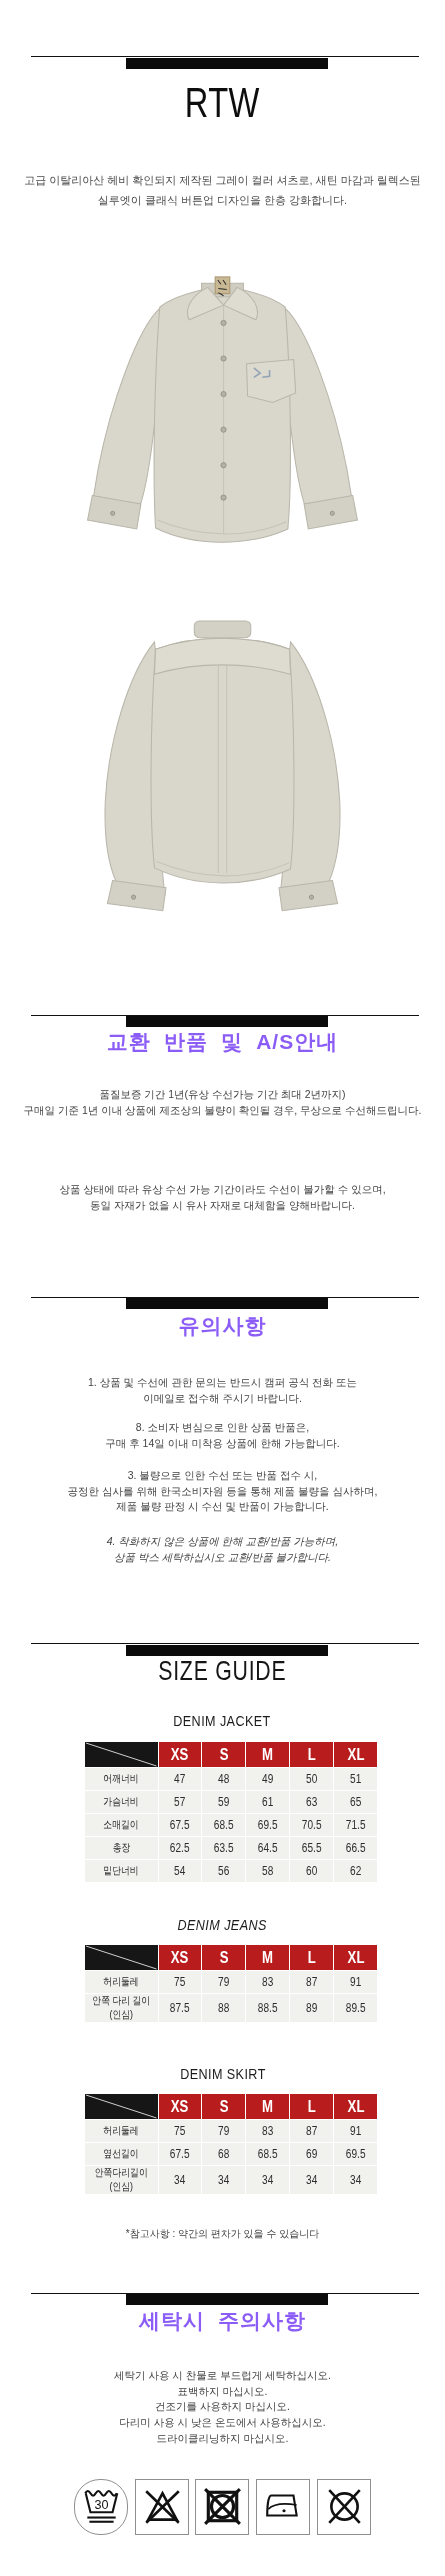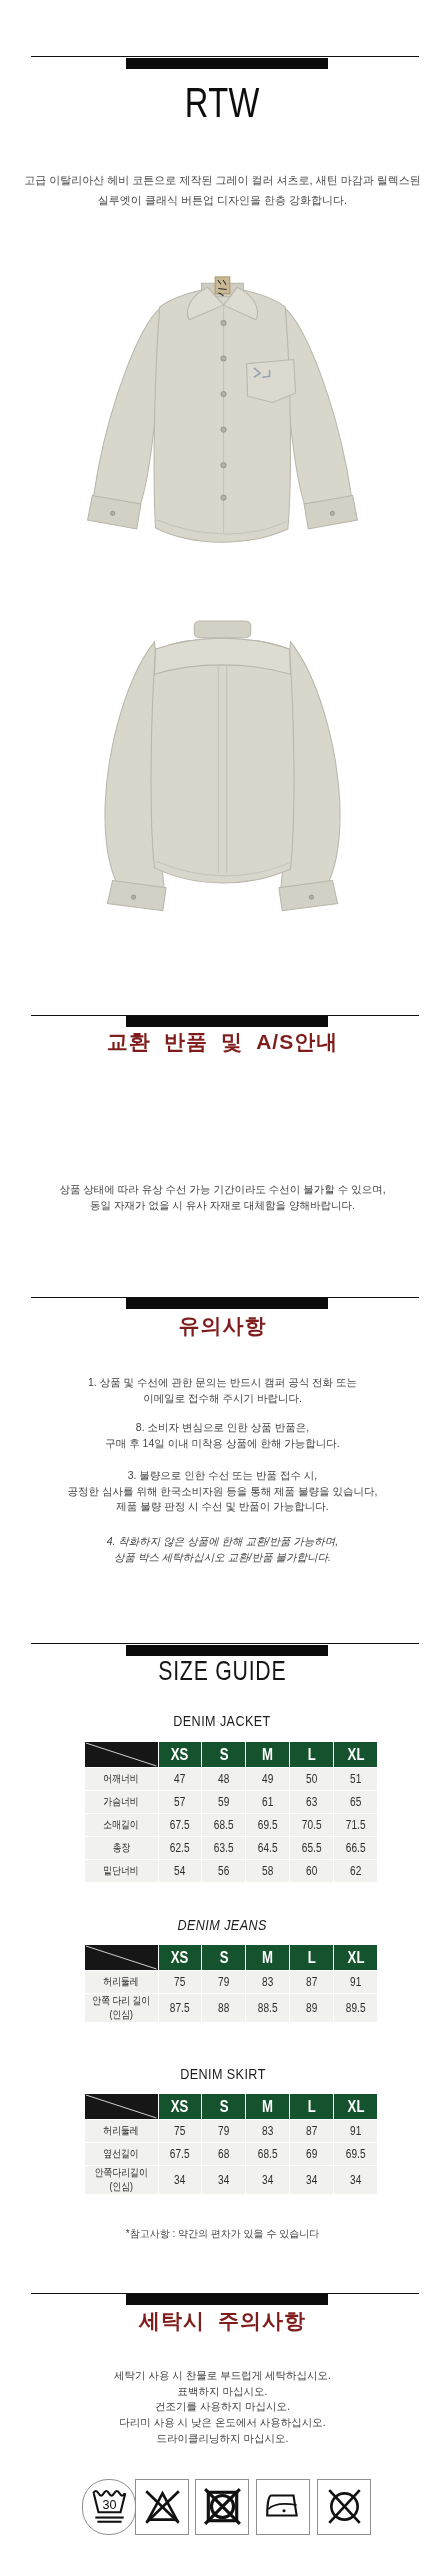--- a/index.html
+++ b/index.html
@@ -9,30 +9,30 @@
   }
   .abs{position:absolute;}
   .centered{left:0;width:445px;text-align:center;}
   
   .divider-line{position:absolute;left:31px;width:388px;height:1px;background:#101010;}
   .divider-bar{position:absolute;left:126px;width:202px;height:11px;background:#0b0b0b;}
   .brand-title{font-size:43px;line-height:48px;color:#0d0d0d;letter-spacing:0.5px;}
   .condensed{display:inline-block;transform:scaleX(0.76);transform-origin:50% 50%;}
   .condensed-mid{display:inline-block;transform:scaleX(0.84);transform-origin:50% 50%;}
   .desc-line{font-size:11px;line-height:20px;color:#4a4a4a;}
-  .h-section{font-size:21px;line-height:26px;font-weight:700;color:#7f1d1d;word-spacing:6.3px;letter-spacing:1px;}
+  .h-section{font-size:21px;line-height:26px;font-weight:700;color:#8b5cf6;word-spacing:6.3px;letter-spacing:1px;}
   .body-line{font-size:10.5px;line-height:15.7px;color:#424242;}
   .size-guide-title{font-size:28px;line-height:30px;color:#161616;letter-spacing:1px;}
   .table-title{font-size:15px;line-height:17px;color:#1c1c1c;letter-spacing:0.5px;}
   .note-line{font-size:10px;color:#3f3f3f;}
   
   .size-table-wrap{position:absolute;left:84px;width:294px;}
   table.size{border-collapse:separate;border-spacing:1.6px;width:294px;}
   table.size th,table.size td{padding:0;text-align:center;vertical-align:middle;}
-  table.size th{background:#14532d;color:#fff;height:25px;font-size:15.7px;font-weight:700;}
+  table.size th{background:#b91c1c;color:#fff;height:25px;font-size:15.7px;font-weight:700;}
   table.size th.corner{position:relative;background:#161616;}
   table.size td{background:#f1f1ee;height:22px;}
   td.row-label{font-size:10.5px;color:#262626;width:71px;}
   td.val{font-size:12px;color:#2e2e2e;width:42px;}
   .corner svg{position:absolute;left:0;top:0;width:100%;height:100%;}
   
   .care-box{position:absolute;top:0;width:54px;height:56px;background:#fff;border:0.5px solid #8f8f8f;box-sizing:border-box;}
   .care-box svg{position:absolute;left:6.3px;top:7.3px;}
   
   .photo{position:absolute;left:0;width:445px;display:flex;justify-content:center;}
@@ -45,21 +45,21 @@
   <div>
     <div class="divider-line" style="top:56px;"></div>
     <div class="divider-bar" style="top:58px;"></div>
   </div>
 
   <div class="abs centered brand-title" style="top:78px;">
     <span class="condensed">RTW</span>
   </div>
 
   <div class="abs centered" style="top:170px;">
-      <div class="desc-line">고급 이탈리아산 헤비 코튼으로 제작된 그레이 컬러 셔츠로, 새틴 마감과 릴렉스된</div>
+      <div class="desc-line">고급 이탈리아산 헤비 확인되지 제작된 그레이 컬러 셔츠로, 새틴 마감과 릴렉스된</div>
       <div class="desc-line">실루엣이 클래식 버튼업 디자인을 한층 강화합니다.</div>
     </div>
 
   <div class="photo" style="top:256px;">
     <svg width="293" height="319" viewBox="0 0 560 610">
       <g stroke="#b9b6aa" stroke-width="2" fill="#d9d6cc">
 
         <path d="M160,100 C118,138 66,282 42,408 L33,462 L122,478 C142,422 152,300 164,200 Z"></path>
         <path d="M400,100 C442,138 494,282 518,408 L527,462 L438,478 C418,422 408,300 396,200 Z"></path>
         <path d="M31,458 L124,474 L116,522 L22,505 Z" fill="#d3d0c5"></path>
@@ -120,20 +120,24 @@
       </g>
     </svg>
   </div>
 
   <div>
     <div class="divider-line" style="top:1015px;"></div>
     <div class="divider-bar" style="top:1016px;"></div>
   </div>
   <div class="abs centered h-section" style="top:1029px;">교환 반품 및 A/S안내</div>
 
+  <div class="abs centered" style="top:1087px;">
+      <div class="body-line">품질보증 기간 1년(유상 수선가능 기간 최대 2년까지)</div>
+      <div class="body-line">구매일 기준 1년 이내 상품에 제조상의 불량이 확인될 경우, 무상으로 수선해드립니다.</div>
+    </div>
   <div class="abs centered" style="top:1182px;">
       <div class="body-line">상품 상태에 따라 유상 수선 가능 기간이라도 수선이 불가할 수 있으며,</div>
       <div class="body-line">동일 자재가 없을 시 유사 자재로 대체함을 양해바랍니다.</div>
     </div>
 
   <div>
     <div class="divider-line" style="top:1297px;"></div>
     <div class="divider-bar" style="top:1298px;"></div>
   </div>
   <div class="abs centered h-section" style="top:1313px;">유의사항</div>
@@ -141,21 +145,21 @@
   <div class="abs centered" style="top:1375px;">
       <div class="body-line">1. 상품 및 수선에 관한 문의는 반드시 캠퍼 공식 전화 또는</div>
       <div class="body-line">이메일로 접수해 주시기 바랍니다.</div>
     </div>
   <div class="abs centered" style="top:1420px;">
       <div class="body-line">8. 소비자 변심으로 인한 상품 반품은,</div>
       <div class="body-line">구매 후 14일 이내 미착용 상품에 한해 가능합니다.</div>
     </div>
   <div class="abs centered" style="top:1468px;">
       <div class="body-line">3. 불량으로 인한 수선 또는 반품 접수 시,</div>
-      <div class="body-line">공정한 심사를 위해 한국소비자원  등을 통해  제품 불량을 있습니다,</div>
+      <div class="body-line">공정한 심사를 위해 한국소비자원  등을 통해  제품 불량을 심사하며,</div>
       <div class="body-line">제품 불량 판정 시 수선 및 반품이 가능합니다.</div>
     </div>
   <div class="abs centered" style="top:1534px;font-style:italic;">
       <div class="body-line">4. 착화하지 않은 상품에 한해 교환/반품 가능하며,</div>
       <div class="body-line">상품 박스 세탁하십시오 교환/반품 불가합니다.</div>
     </div>
 
   <div>
     <div class="divider-line" style="top:1643px;"></div>
     <div class="divider-bar" style="top:1645px;"></div>
@@ -327,21 +331,21 @@
   <div class="abs centered" style="top:2368px;">
       <div class="body-line">세탁기 사용 시 찬물로 부드럽게 세탁하십시오.</div>
       <div class="body-line">표백하지 마십시오.</div>
       <div class="body-line">건조기를 사용하지 마십시오.</div>
       <div class="body-line">다리미 사용 시 낮은 온도에서 사용하십시오.</div>
       <div class="body-line">드라이클리닝하지 마십시오.</div>
     </div>
 
   <div class="abs" style="top:2479px;left:74px;width:297px;height:56px;">
 
-    <div class="care-box" style="left:8px;border-radius:26px;">
+    <div class="care-box" style="left:0;border-radius:26px;">
       <svg width="41" height="39" viewBox="0 0 78 74">
         <g fill="none" stroke="#111" stroke-width="4">
           <path d="M8,12 q5,-9 10,0 q5,9 10,0 q5,-9 10,0 q5,9 10,0 q5,-9 10,0 q5,9 10,0"></path>
           <path d="M9,12 L18,48 L60,48 L69,12"></path>
           <path d="M12,58 L66,58"></path>
           <path d="M16,66 L62,66"></path>
         </g>
         <text x="39" y="42" text-anchor="middle" font-size="24" font-family="Liberation Sans, DejaVu Sans, sans-serif" fill="#111">30</text>
       </svg>
     </div>

